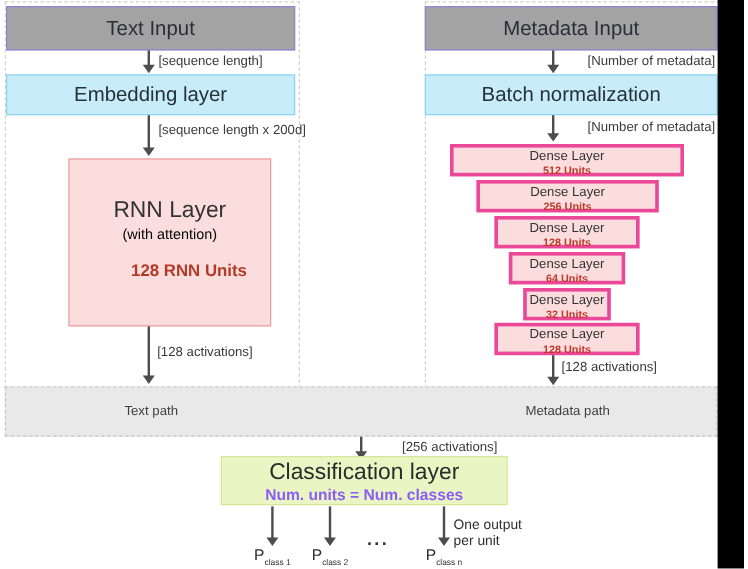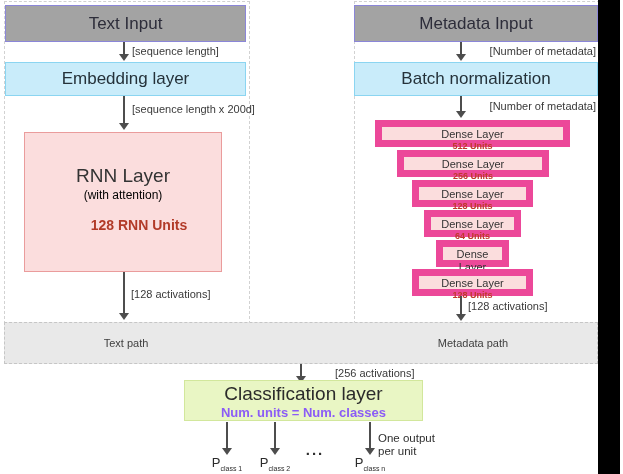--- a/index.html
+++ b/index.html
@@ -14,21 +14,21 @@
         justify-content:center;text-align:center;}
   .input-node{background:#a3a3a3;border:1px solid #8b86d8;font-size:17px;color:#2d2d3a;}
   .process-node{background:#c9ecfa;border:1px solid #8bd5f1;font-size:17px;color:#25323a;}
   .rnn-node{background:#fbdddd;border:1px solid #ea9c9c;display:block;}
   .rnn-inner{padding-top:32px;text-align:center;}
   .rnn-title{font-size:19px;line-height:22px;color:#333333;}
   .rnn-sub{font-size:12px;line-height:16px;color:#000000;}
   .rnn-units{font-size:14px;line-height:16px;margin-top:14px;font-weight:bold;color:#b23a28;padding-left:32px;}
 
   .dense{position:absolute;box-sizing:border-box;height:27px;background:#fbdddd;
-         border:7px solid #ec4899;text-align:center;padding-top:1px;}
+         border:3px solid #ec4899;text-align:center;padding-top:1px;}
   .dense-title{font-size:11px;line-height:13px;color:#333333;}
   .dense-units{font-size:9px;line-height:11px;font-weight:bold;color:#c0392b;}
 
   
   .band{position:absolute;left:4px;top:322px;width:594px;height:42px;box-sizing:border-box;
         background:#e9e9e9;border:1px dashed #c6c6c6;}
   .band-label{position:absolute;top:50%;transform:translate(-50%,-50%);white-space:nowrap;}
   .path-label{font-size:11px;color:#3f3f3f;}
   .concat-label{font-size:20px;color:#1f1f1f;}
 
@@ -69,21 +69,21 @@
   <div class="arrow" style="left:124px;top:42px;height:19px;"></div>
   <div class="flow-label" style="left:132px;top:45px;">[sequence length]</div>
 
   <div class="node process-node" style="left:5px;top:62px;width:241px;height:34px;">
     <span>Embedding layer</span>
   </div>
 
   <div class="arrow" style="left:124px;top:96px;height:34px;"></div>
   <div class="flow-label" style="left:132px;top:103px;">[sequence length x 200d]</div>
 
-  <div class="node rnn-node" style="left:24px;top:132px;width:198px;height:140px;">
+  <div class="node rnn-node" style="left:57px;top:132px;width:169px;height:140px;">
     <div class="rnn-inner">
       <div class="rnn-title">RNN Layer</div>
       <div class="rnn-sub">(with attention)</div>
       <div class="rnn-units">128 RNN Units</div>
     </div>
   </div>
 
   <div class="arrow" style="left:124px;top:272px;height:48px;"></div>
   <div class="flow-label" style="left:131px;top:288px;">[128 activations]</div>
 

